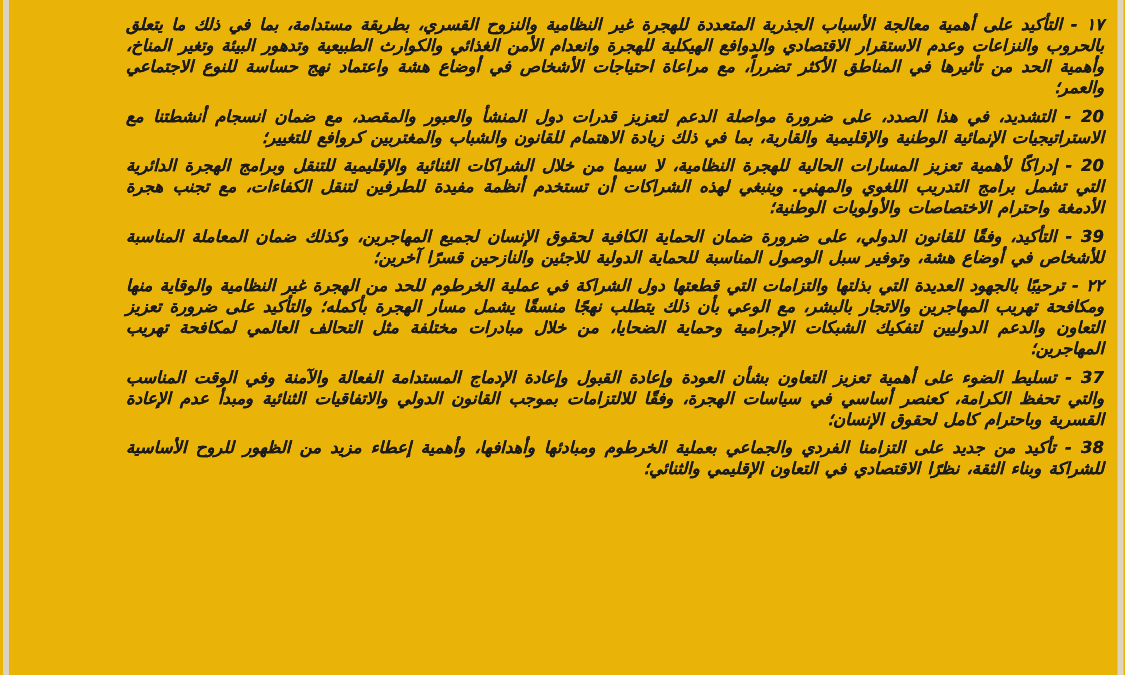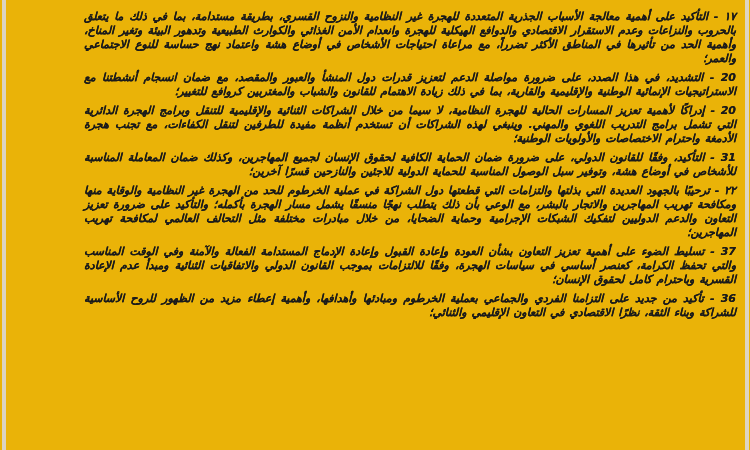--- a/index.html
+++ b/index.html
@@ -51,18 +51,18 @@
 <body>
 
 <div class="page">
   <div class="edge-line edge-left"></div>
   <div class="edge-line edge-right"></div>
 
   <div class="text-block">
     <p><span class="para-num">١٧ -</span><span> التأكيد على أهمية معالجة الأسباب الجذرية المتعددة للهجرة غير النظامية والنزوح القسري، بطريقة مستدامة، بما في ذلك ما يتعلق بالحروب والنزاعات وعدم الاستقرار الاقتصادي والدوافع الهيكلية للهجرة وانعدام الأمن الغذائي والكوارث الطبيعية وتدهور البيئة وتغير المناخ، وأهمية الحد من تأثيرها في المناطق الأكثر تضرراً، مع مراعاة احتياجات الأشخاص في أوضاع هشة واعتماد نهج حساسة للنوع الاجتماعي والعمر؛</span></p>
     <p><span class="para-num">20 -</span><span> التشديد، في هذا الصدد، على ضرورة مواصلة الدعم لتعزيز قدرات دول المنشأ والعبور والمقصد، مع ضمان انسجام أنشطتنا مع الاستراتيجيات الإنمائية الوطنية والإقليمية والقارية، بما في ذلك زيادة الاهتمام للقانون والشباب والمغتربين كروافع للتغيير؛</span></p>
     <p><span class="para-num">20 -</span><span> إدراكًا لأهمية تعزيز المسارات الحالية للهجرة النظامية، لا سيما من خلال الشراكات الثنائية والإقليمية للتنقل وبرامج الهجرة الدائرية التي تشمل برامج التدريب اللغوي والمهني. وينبغي لهذه الشراكات أن تستخدم أنظمة مفيدة للطرفين لتنقل الكفاءات، مع تجنب هجرة الأدمغة واحترام الاختصاصات والأولويات الوطنية؛</span></p>
-    <p><span class="para-num">31 -</span><span> التأكيد، وفقًا للقانون الدولي، على ضرورة ضمان الحماية الكافية لحقوق الإنسان لجميع المهاجرين، وكذلك ضمان المعاملة المناسبة للأشخاص في أوضاع هشة، وتوفير سبل الوصول المناسبة للحماية الدولية للاجئين والنازحين قسرًا آخرين؛</span></p>
+    <p><span class="para-num">39 -</span><span> التأكيد، وفقًا للقانون الدولي، على ضرورة ضمان الحماية الكافية لحقوق الإنسان لجميع المهاجرين، وكذلك ضمان المعاملة المناسبة للأشخاص في أوضاع هشة، وتوفير سبل الوصول المناسبة للحماية الدولية للاجئين والنازحين قسرًا آخرين؛</span></p>
     <p><span class="para-num">٢٢ -</span><span> ترحيبًا بالجهود العديدة التي بذلتها والتزامات التي قطعتها دول الشراكة في عملية الخرطوم للحد من الهجرة غير النظامية والوقاية منها ومكافحة تهريب المهاجرين والاتجار بالبشر، مع الوعي بأن ذلك يتطلب نهجًا منسقًا يشمل مسار الهجرة بأكمله؛ والتأكيد على ضرورة تعزيز التعاون والدعم الدوليين لتفكيك الشبكات الإجرامية وحماية الضحايا، من خلال مبادرات مختلفة مثل التحالف العالمي لمكافحة تهريب المهاجرين؛</span></p>
     <p><span class="para-num">37 -</span><span> تسليط الضوء على أهمية تعزيز التعاون بشأن العودة وإعادة القبول وإعادة الإدماج المستدامة الفعالة والآمنة وفي الوقت المناسب والتي تحفظ الكرامة، كعنصر أساسي في سياسات الهجرة، وفقًا للالتزامات بموجب القانون الدولي والاتفاقيات الثنائية ومبدأ عدم الإعادة القسرية وباحترام كامل لحقوق الإنسان؛</span></p>
-    <p><span class="para-num">36 -</span><span> تأكيد من جديد على التزامنا الفردي والجماعي بعملية الخرطوم ومبادئها وأهدافها، وأهمية إعطاء مزيد من الظهور للروح الأساسية للشراكة وبناء الثقة، نظرًا الاقتصادي في التعاون الإقليمي والثنائي؛</span></p>
+    <p><span class="para-num">38 -</span><span> تأكيد من جديد على التزامنا الفردي والجماعي بعملية الخرطوم ومبادئها وأهدافها، وأهمية إعطاء مزيد من الظهور للروح الأساسية للشراكة وبناء الثقة، نظرًا الاقتصادي في التعاون الإقليمي والثنائي؛</span></p>
   </div>
 </div>
 
 </body></html>

